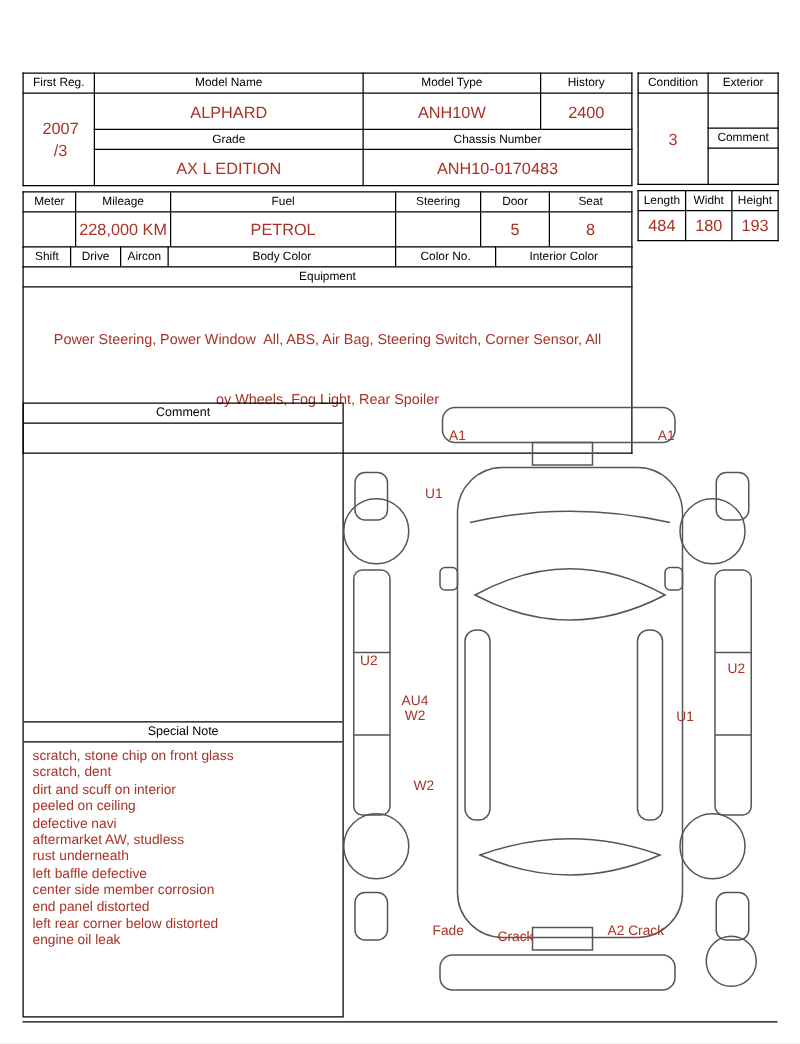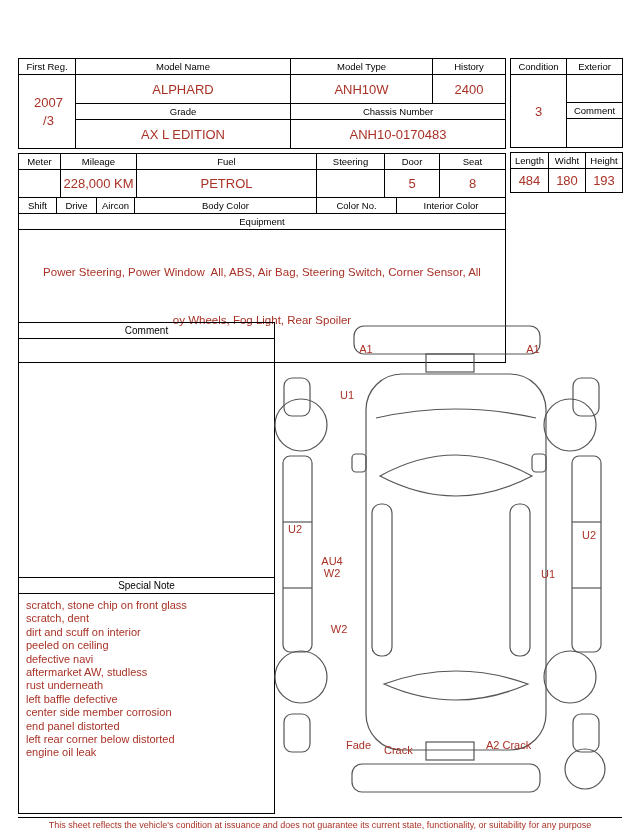--- a/index.html
+++ b/index.html
@@ -275,20 +275,19 @@
     <span class="dmg" style="left:86px;top:31px">A1</span>
     <span class="dmg" style="left:253px;top:31px">A1</span>
     <span class="dmg" style="left:67px;top:77px">U1</span>
     <span class="dmg" style="left:15px;top:211px">U2</span>
     <span class="dmg" style="left:309px;top:217px">U2</span>
     <span class="dmg" style="left:52px;top:243px">AU4
 W2</span>
     <span class="dmg" style="left:268px;top:256px">U1</span>
     <span class="dmg" style="left:59px;top:311px">W2</span>
     <span class="dmg" style="left:78px;top:427px">Fade</span>
-    <span class="dmg" style="left:116px;top:432px">Crack</span>
+    <span class="dmg" style="left:130px;top:432px">Crack</span>
     <span class="dmg" style="left:218px;top:427px">A2 Crack</span>
   </div>
 
   <div class="footer-rule"></div>
-  <div class="disclaimer">This sheet reflects the vehicle's condition at issuance and does not guarantee its current state, functionality, or suitability for any purpose</div>
 
 </div>
 
 </body></html>

